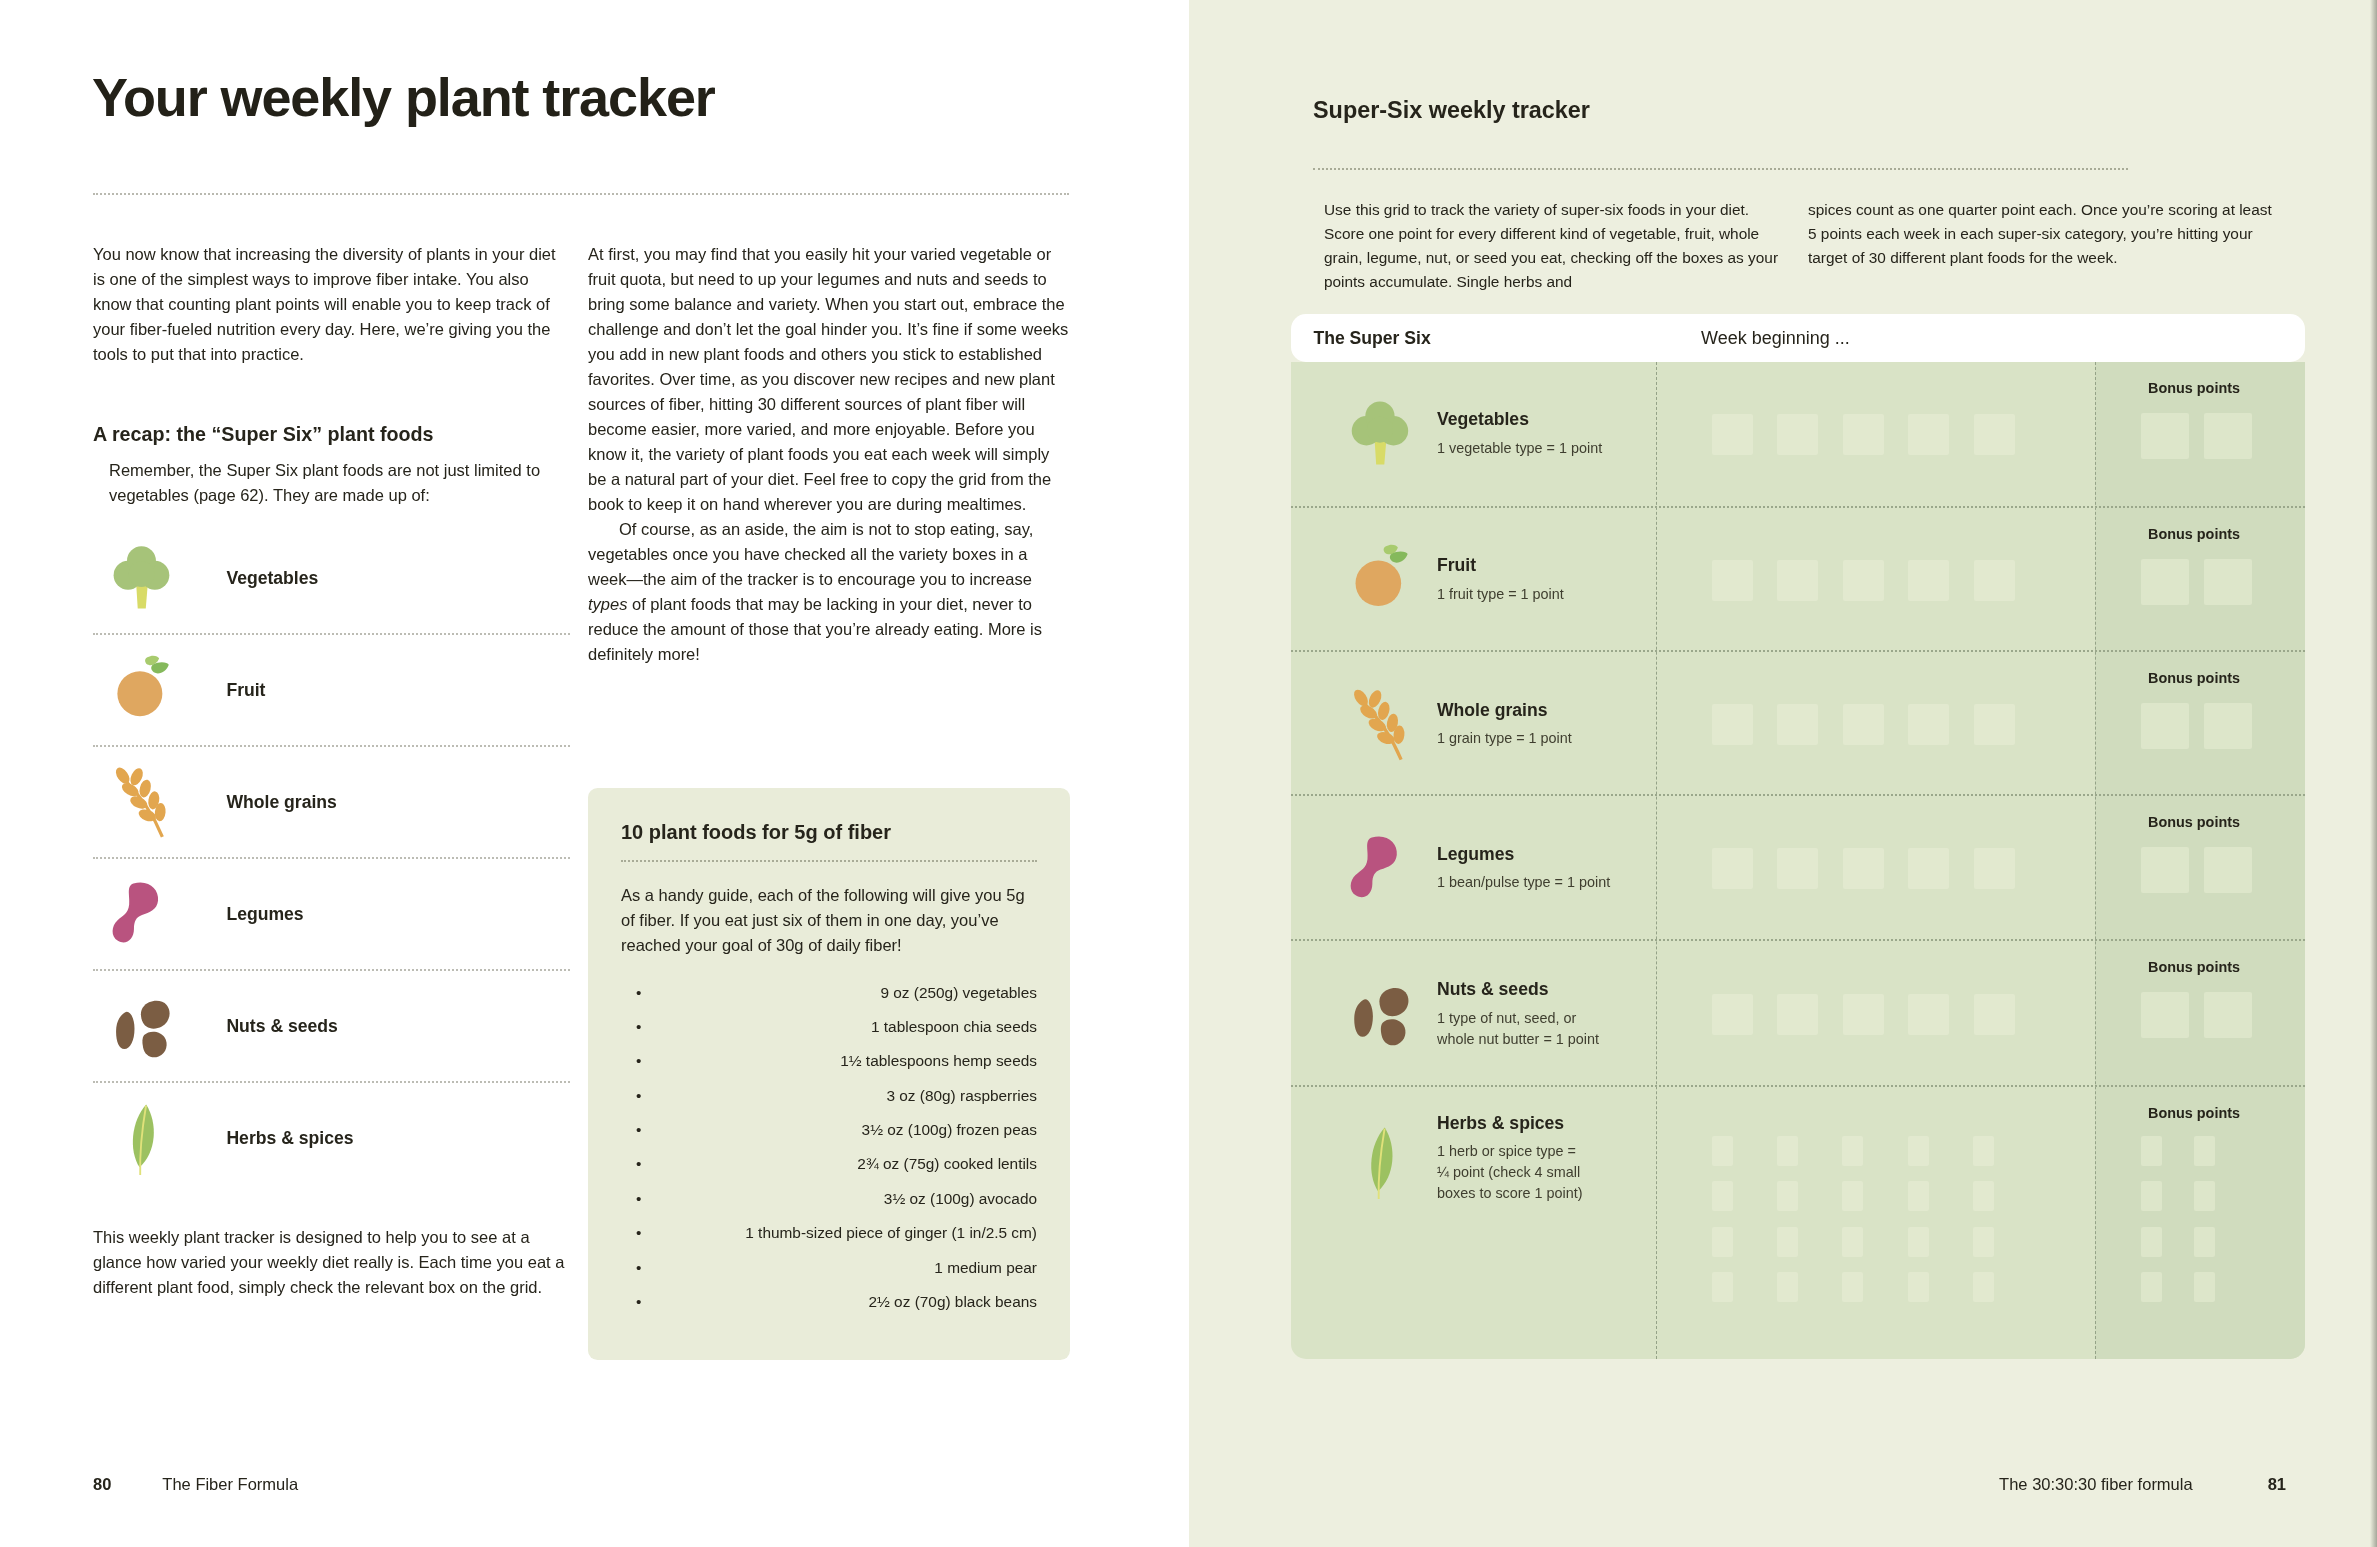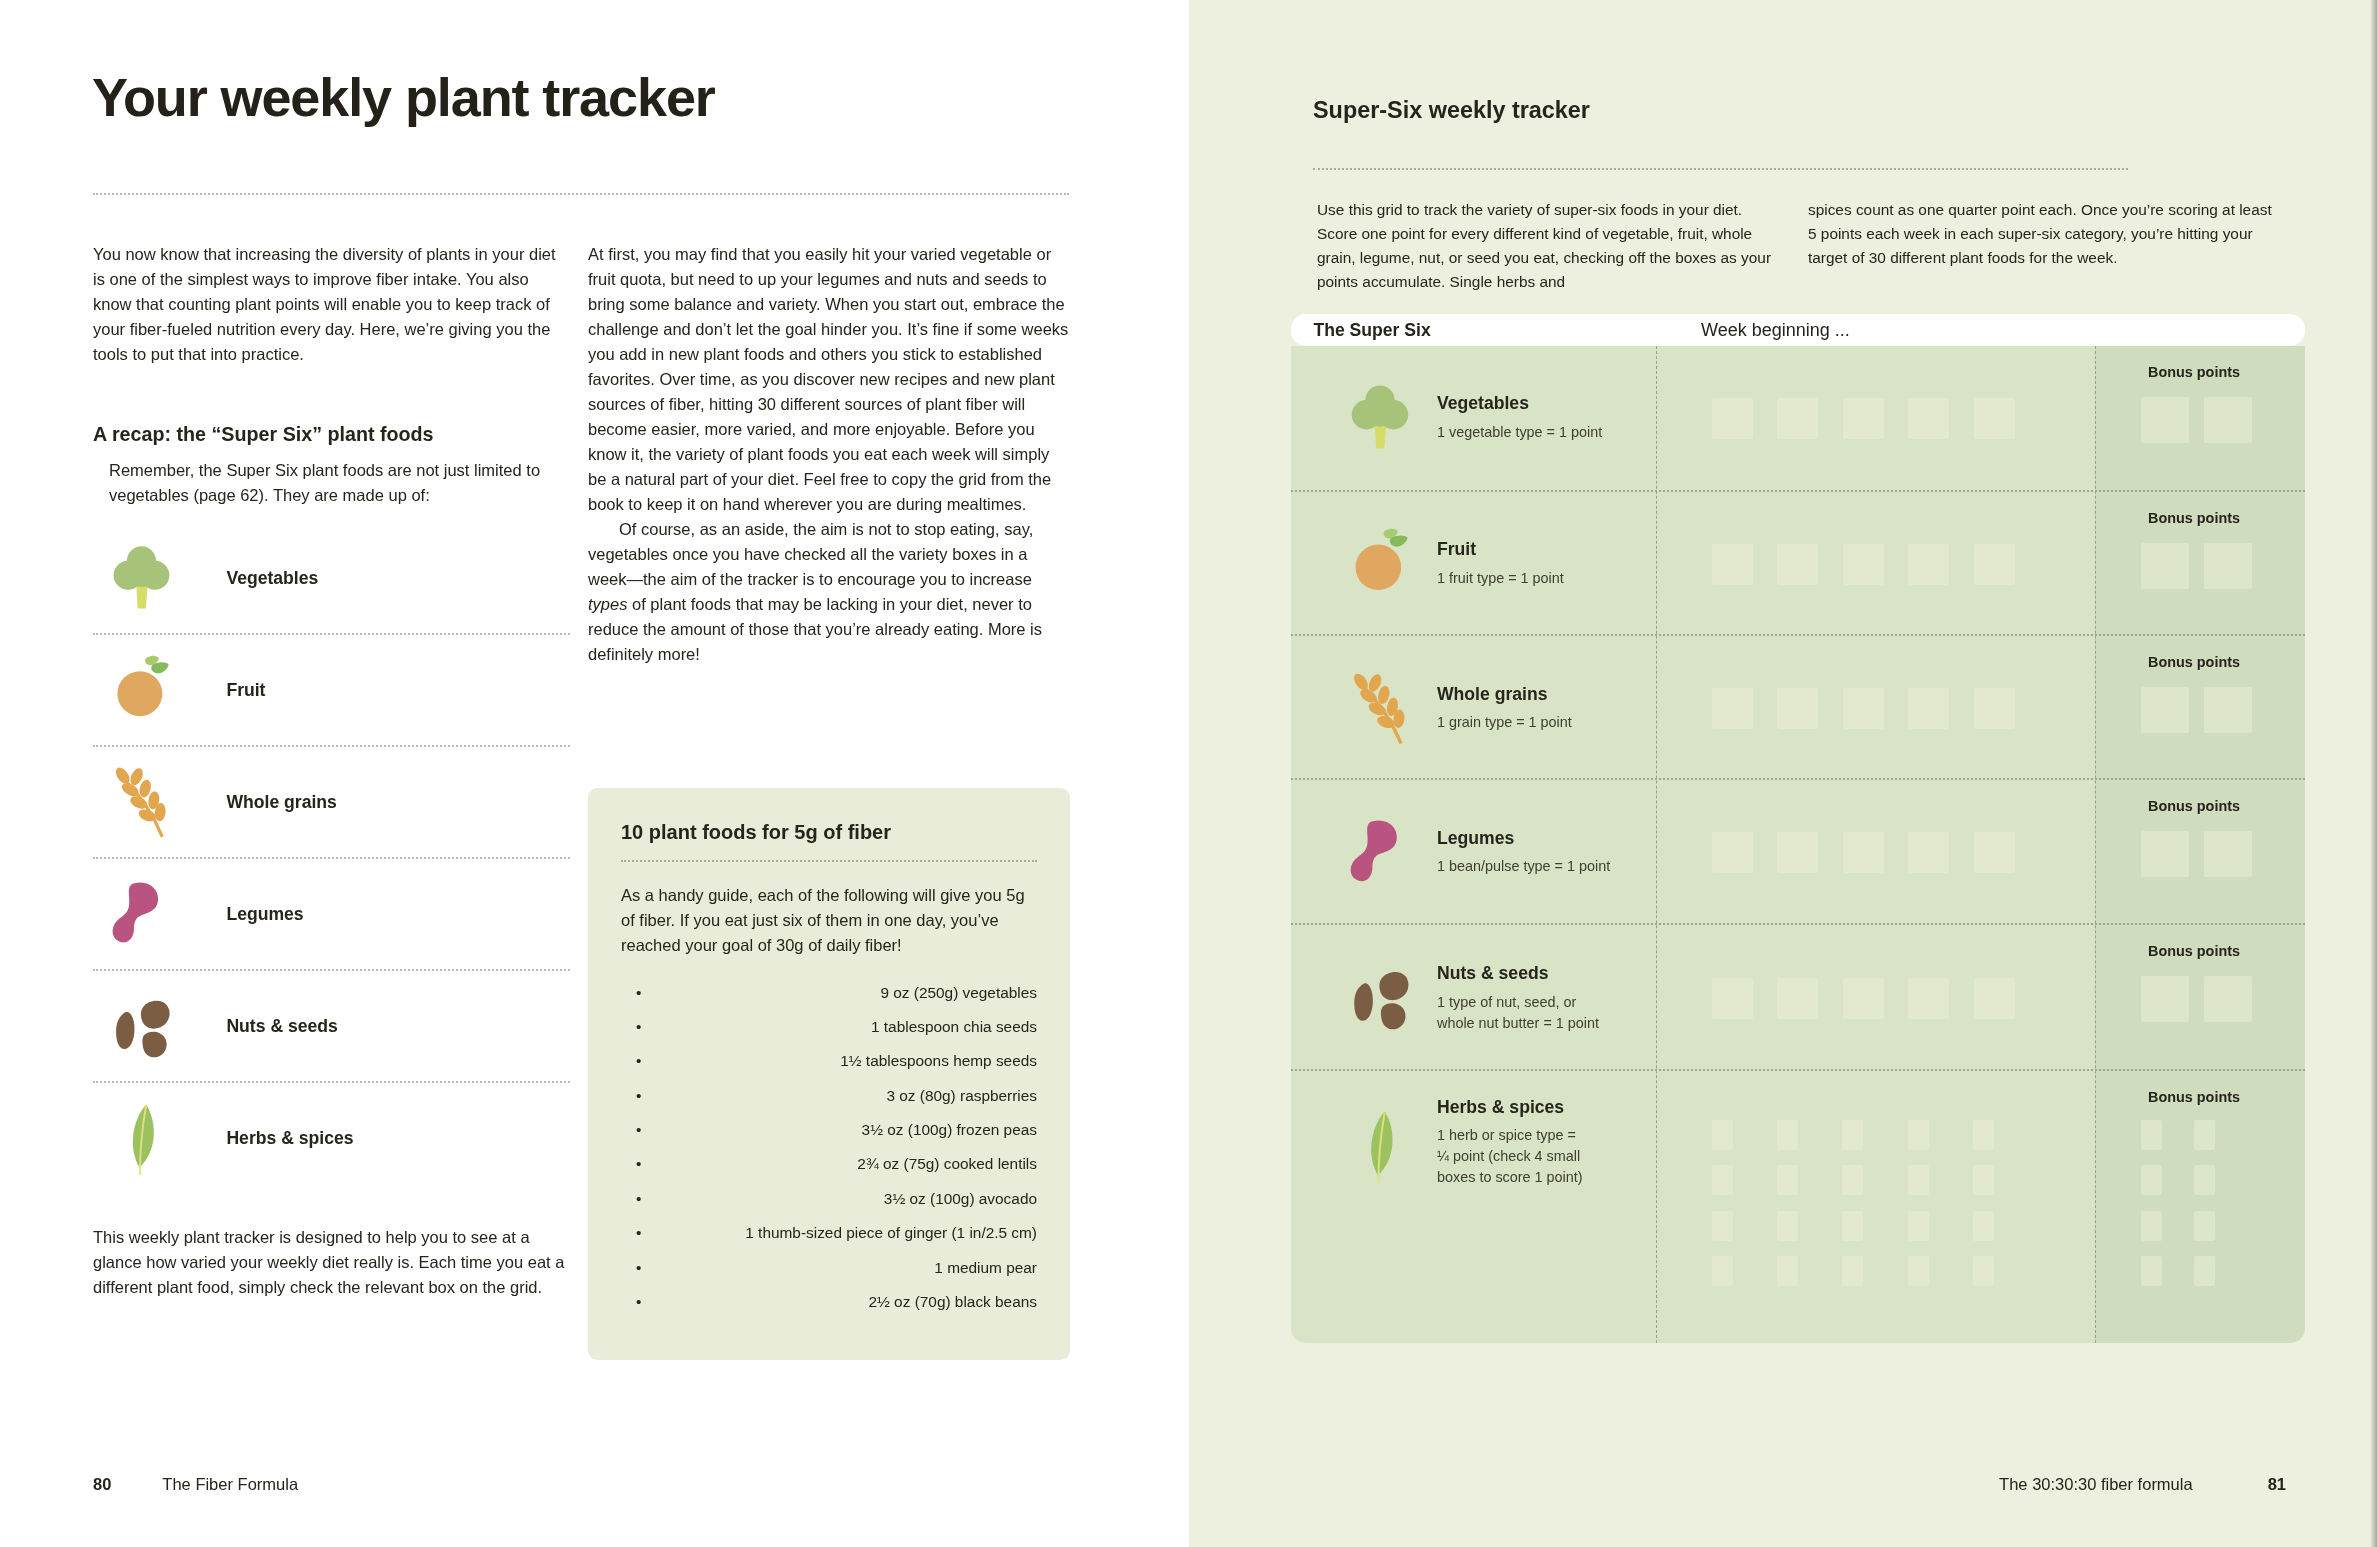--- a/index.html
+++ b/index.html
@@ -35,24 +35,24 @@
   #fiber-list li::before{content:"•";position:absolute;left:15px;top:0;font-size:15.4px;}
   .page-footer{position:absolute;top:1475px;display:flex;align-items:baseline;font-size:16.5px;}
   #footer-left{left:93px;gap:51px;}
   #footer-right{right:91px;gap:75px;}
   .pagenum{font-weight:700;}
 
   
   #tracker-heading{position:absolute;left:124px;top:97px;margin:0;font-size:23.4px;font-weight:700;}
   #tracker-rule{position:absolute;left:124px;top:168px;width:815px;border-top:2.1px dotted #a8ab97;}
   .intro-col{position:absolute;top:198px;font-size:15.4px;line-height:24px;margin:0;}
-  #intro-col1{left:128px;width:469px;}
+  #intro-col1{left:135px;width:469px;}
   #intro-col2{left:619px;width:469px;}
   #tracker-card{position:absolute;left:102px;top:314px;width:1014px;}
-  #tracker-head{position:relative;height:32px;background:#ffffff;border-radius:15px;
+  #tracker-head{position:relative;height:48px;background:#ffffff;border-radius:15px;
     display:flex;align-items:center;}
   #tracker-head .h1{margin-left:22.4px;font-size:17.6px;font-weight:700;}
   #tracker-head .h2{position:absolute;left:410px;font-size:18px;font-weight:400;}
   #tracker-body{position:relative;height:997px;background:#d9e3c6;border-radius:0 0 15px 15px;overflow:hidden;}
   #bonus-bg{position:absolute;left:804px;top:0;width:210px;height:100%;background:#d0dcbe;}
   .vline{position:absolute;top:0;bottom:0;width:0;border-left:1.6px dashed #94a287;}
   #vline-1{left:365px;} #vline-2{left:804px;}
   .tracker-row{position:absolute;left:0;right:0;}
   .tracker-row.sep{border-top:2.1px dotted #9aa78b;}
   .row-icon{position:absolute;left:47px;width:85px;display:flex;justify-content:center;}

